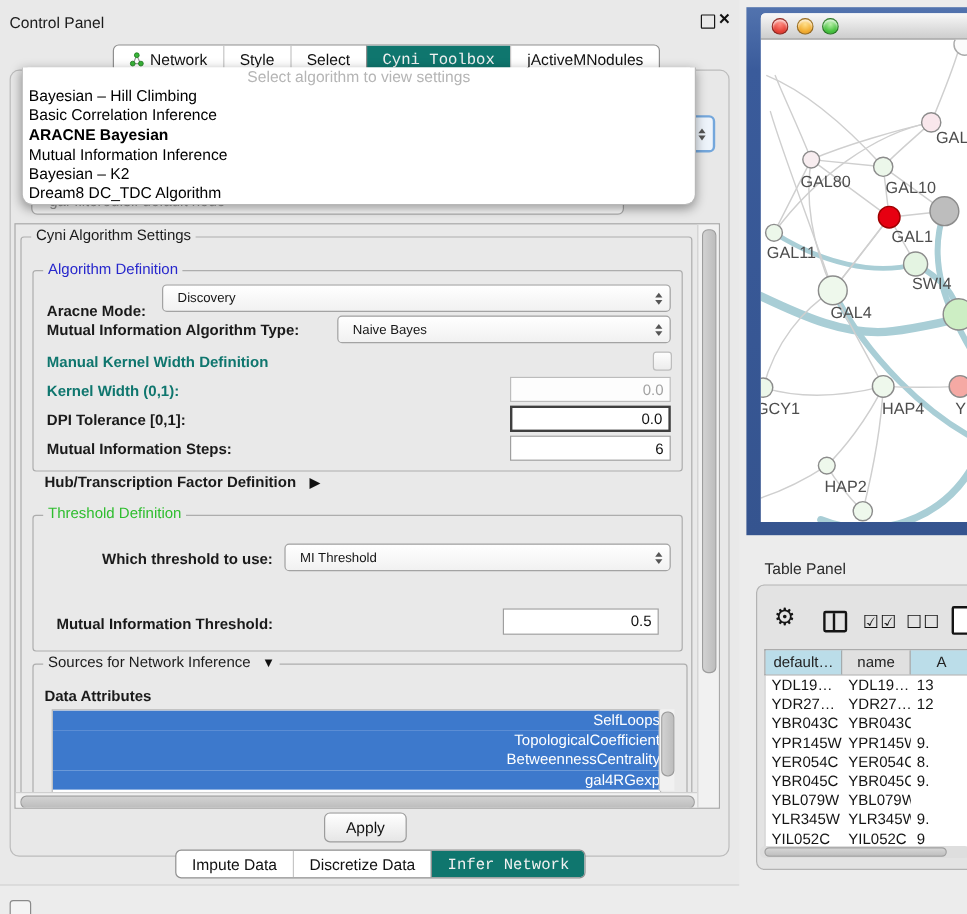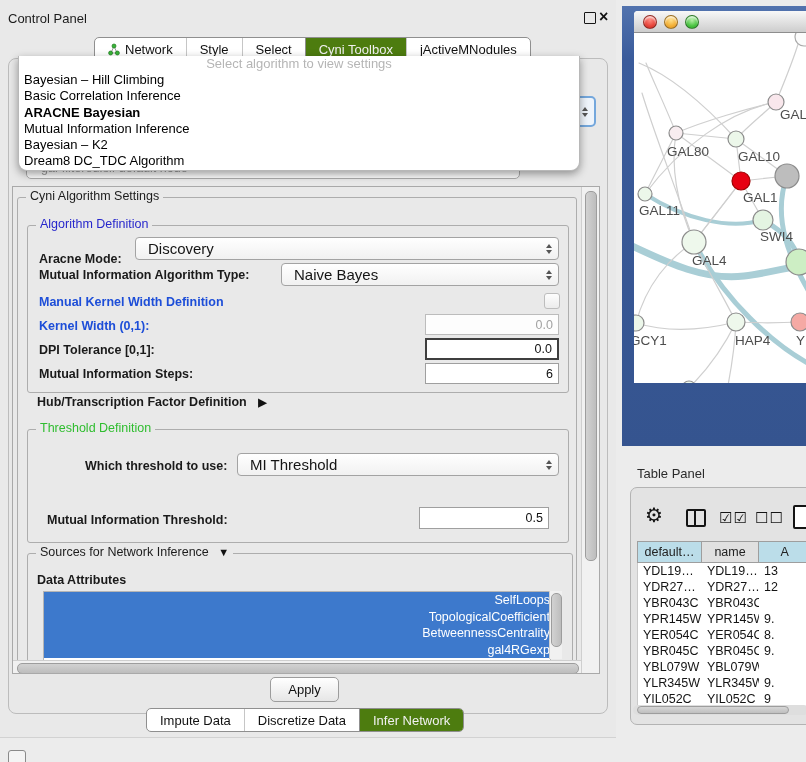--- a/index.html
+++ b/index.html
@@ -11,42 +11,42 @@
   
   #cp-region{position:absolute;left:0;top:0;width:616px;height:737px;background:#e9e9e9;border-bottom:1px solid #d2d2d2;}
   #cp-title{position:absolute;left:8px;top:11px;font-size:13px;color:#1b1b1b;}
   #cp-float{position:absolute;left:584px;top:12px;width:10px;height:10px;border:1.6px solid #161616;border-radius:1px;background:transparent;}
   #cp-close{position:absolute;left:599px;top:8px;font-size:16px;font-weight:bold;color:#111;line-height:18px;}
 
   .tabbar{position:absolute;display:flex;height:22px;background:#fff;border:1px solid #8f8f8f;
           border-radius:5px;overflow:hidden;font-size:13px;color:#111;align-items:stretch;}
   .tabseg{display:flex;align-items:center;padding:0 13px;border-left:1px solid #c6c6c6;white-space:nowrap;}
   .tabseg:first-child{border-left:none;}
-  .tabseg.sel{background:#4d7c0f;color:#f1f1f1;border-left-color:#8f8f8f;}
+  .tabseg.sel{background:#0f766e;color:#f1f1f1;border-left-color:#8f8f8f;font-family:Liberation Mono, monospace;}
   .net-ico{width:12px;height:13px;margin-right:5px;}
 
   #cp-panel{position:absolute;left:8px;top:58px;width:598px;height:654px;border:1px solid #bcbcbc;
             border-radius:8px;background:#e8e8e8;}
 
   
   #algo-combo-sliver{position:absolute;left:574px;top:96px;width:18px;height:27px;background:#eef4fb;
       border:2px solid #74a7dc;border-radius:5px;display:flex;flex-direction:column;align-items:center;justify-content:center;gap:2px;}
   #net-combo-sliver{position:absolute;left:26px;top:155px;width:494px;height:24px;background:#fcfcfc;
       border:1px solid #ababab;border-radius:5px;font-size:12.5px;color:#9a9a9a;line-height:24px;padding-left:14px;box-sizing:border-box;white-space:nowrap;overflow:hidden;}
 
   
   #settings{position:absolute;left:12px;top:186px;width:586px;height:486px;border:1px solid #a9a9a9;background:#e9e9e9;overflow:hidden;}
   .gbox{position:absolute;border:1px solid #adadad;border-radius:3px;}
   .gbox>.legend{position:absolute;top:-9px;left:8px;background:#e9e9e9;padding:0 4px;font-size:12.5px;color:#1c1c1c;white-space:nowrap;}
   .legend.blue{color:#2727cc;text-align:right;}
   .legend.green{color:#2fbd2f;}
   .flabel{position:absolute;font-size:12.5px;font-weight:bold;color:#1a1a1a;white-space:nowrap;}
-  .flabel.dis{color:#1d4ed8;}
+  .flabel.dis{color:#0f766e;}
   .combo{position:absolute;background:linear-gradient(#ffffff,#f1f1f1);border:1px solid #a3a3a3;border-radius:4px;
-         display:flex;align-items:center;font-size:15px;color:#151515;box-sizing:border-box;}
+         display:flex;align-items:center;font-size:11px;color:#151515;box-sizing:border-box;}
   .combo .val{flex:1;padding-left:12px;white-space:nowrap;overflow:hidden;}
   .combo .arrows{width:18px;display:flex;flex-direction:column;align-items:center;justify-content:center;gap:2px;}
   .tri-up{width:0;height:0;border-left:3.5px solid transparent;border-right:3.5px solid transparent;border-bottom:4px solid #555;}
   .tri-down{width:0;height:0;border-left:3.5px solid transparent;border-right:3.5px solid transparent;border-top:4px solid #555;}
   .field{position:absolute;background:#fff;border:1px solid #9f9f9f;font-size:12.5px;color:#111;
          display:flex;align-items:center;justify-content:flex-end;padding:0 5px;box-sizing:border-box;}
   .field.dark{border:2px solid #3f3f3f;}
   .field.gray{border:1px solid #bcbcbc;color:#a2a2a2;background:#fdfdfd;}
   .checkbox{position:absolute;width:14px;height:14px;border:1px solid #bdbdbd;border-radius:3px;background:linear-gradient(#fdfdfd,#ececec);}
   .disclosure{font-size:11px;color:#111;}
@@ -63,21 +63,21 @@
 
   
   #algo-popup{position:absolute;left:18px;top:56px;width:560px;height:114px;background:#fff;border:1px solid #b8b8b8;
       border-top:none;border-radius:0 0 9px 9px;box-shadow:0 3px 9px rgba(0,0,0,.38);z-index:60;overflow:hidden;}
   #algo-popup .dd-head{height:16px;line-height:16px;text-align:center;color:#b5b5b5;font-size:13px;}
   .dd-item{height:16.3px;line-height:16.3px;font-size:13px;color:#000;padding-left:5px;white-space:nowrap;}
   .dd-item.bold{font-weight:bold;}
 
   
   #net-frame{position:absolute;left:622px;top:6px;width:184px;height:440px;background:linear-gradient(#5273ae,#3a5b9b 12%,#35548f);}
-  #net-win{position:absolute;left:634px;top:11px;width:172px;height:372px;background:#fff;border-radius:4px 0 0 0;overflow:hidden;}
+  #net-win{position:absolute;left:634px;top:11px;width:172px;height:424px;background:#fff;border-radius:4px 0 0 0;overflow:hidden;}
   #net-titlebar{position:absolute;left:0;top:0;width:100%;height:22px;background:linear-gradient(#f8f8f8,#cdcdcd);
       border-bottom:1px solid #8e8e8e;display:flex;align-items:center;gap:7px;padding-left:9px;box-sizing:border-box;}
   .tl{width:12px;height:12px;border-radius:50%;border:1px solid rgba(0,0,0,.35);box-shadow:inset 0 2px 2px rgba(255,255,255,.75);}
   .tl.red{background:radial-gradient(circle at 50% 35%,#ff8a80,#e6443a 60%,#c22a22);}
   .tl.yellow{background:radial-gradient(circle at 50% 35%,#ffe08a,#f2ae33 60%,#d9912a);}
   .tl.green{background:radial-gradient(circle at 50% 35%,#b7f0a8,#49c340 60%,#2fa32f);}
   #net-canvas{position:absolute;left:0;top:22px;width:172px;height:402px;overflow:hidden;}
 
   
   #tp-title{position:absolute;left:637px;top:466px;font-size:13px;color:#2b2b2b;}

